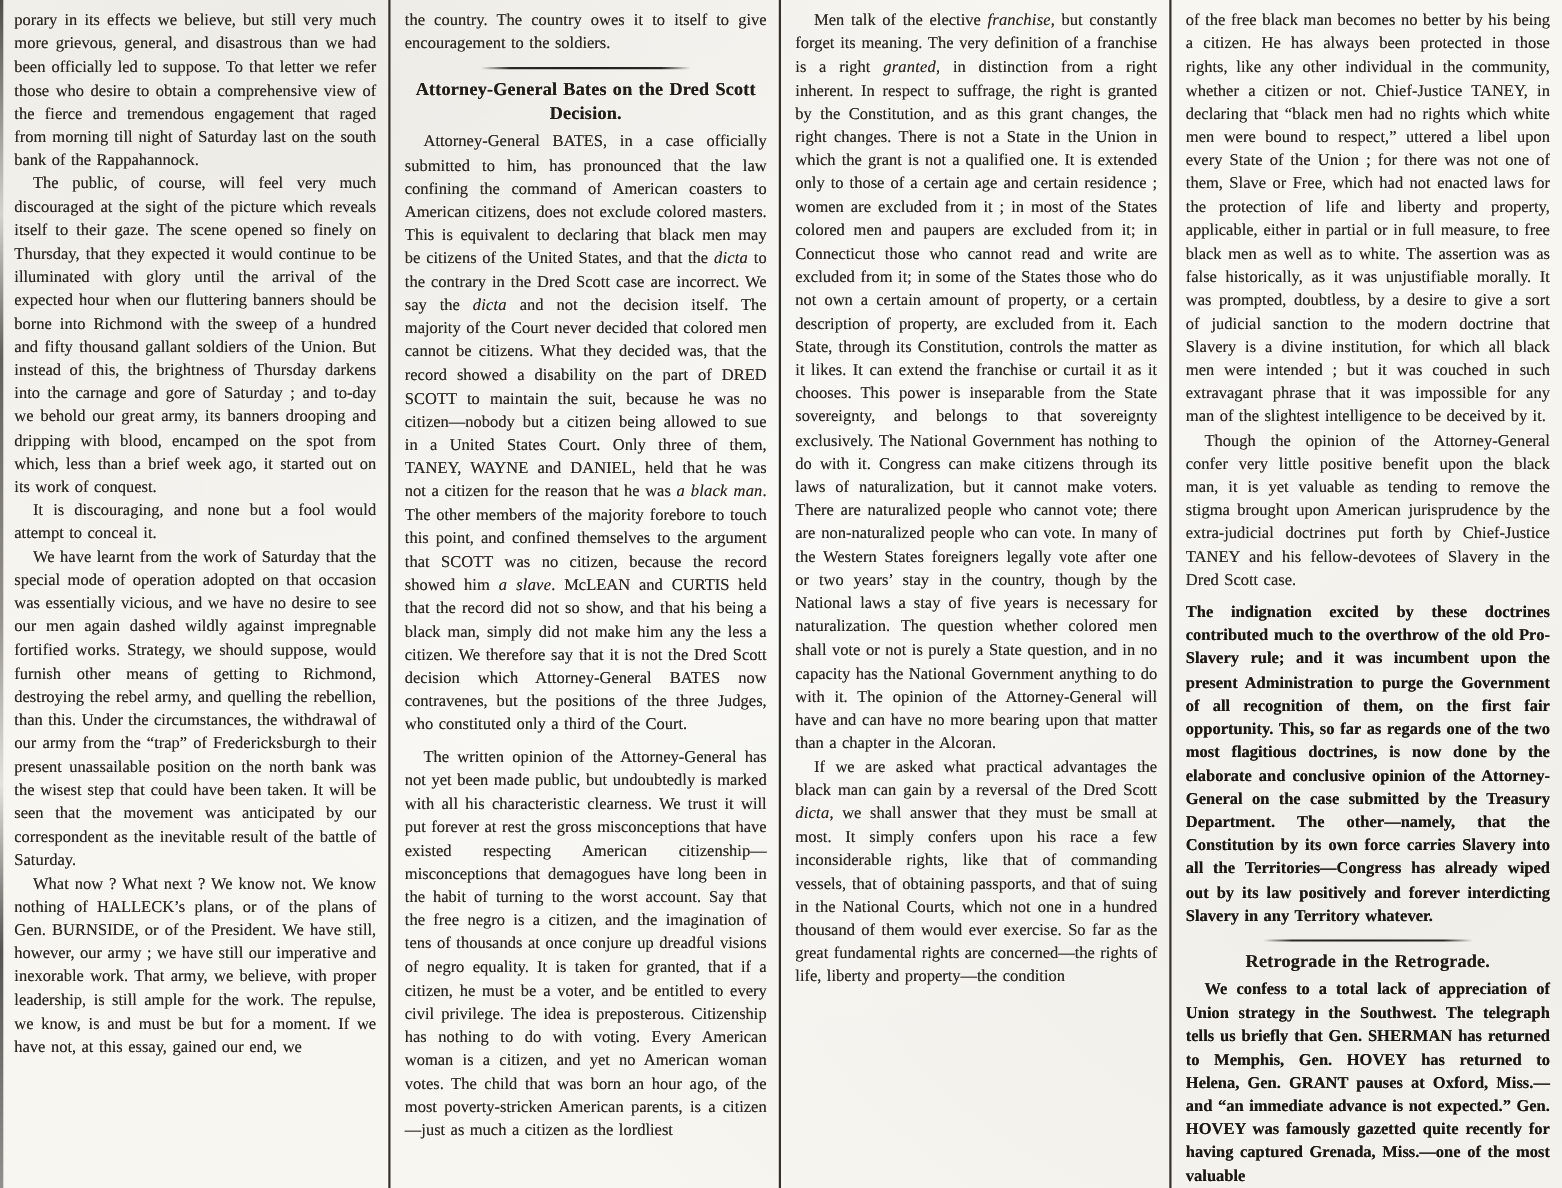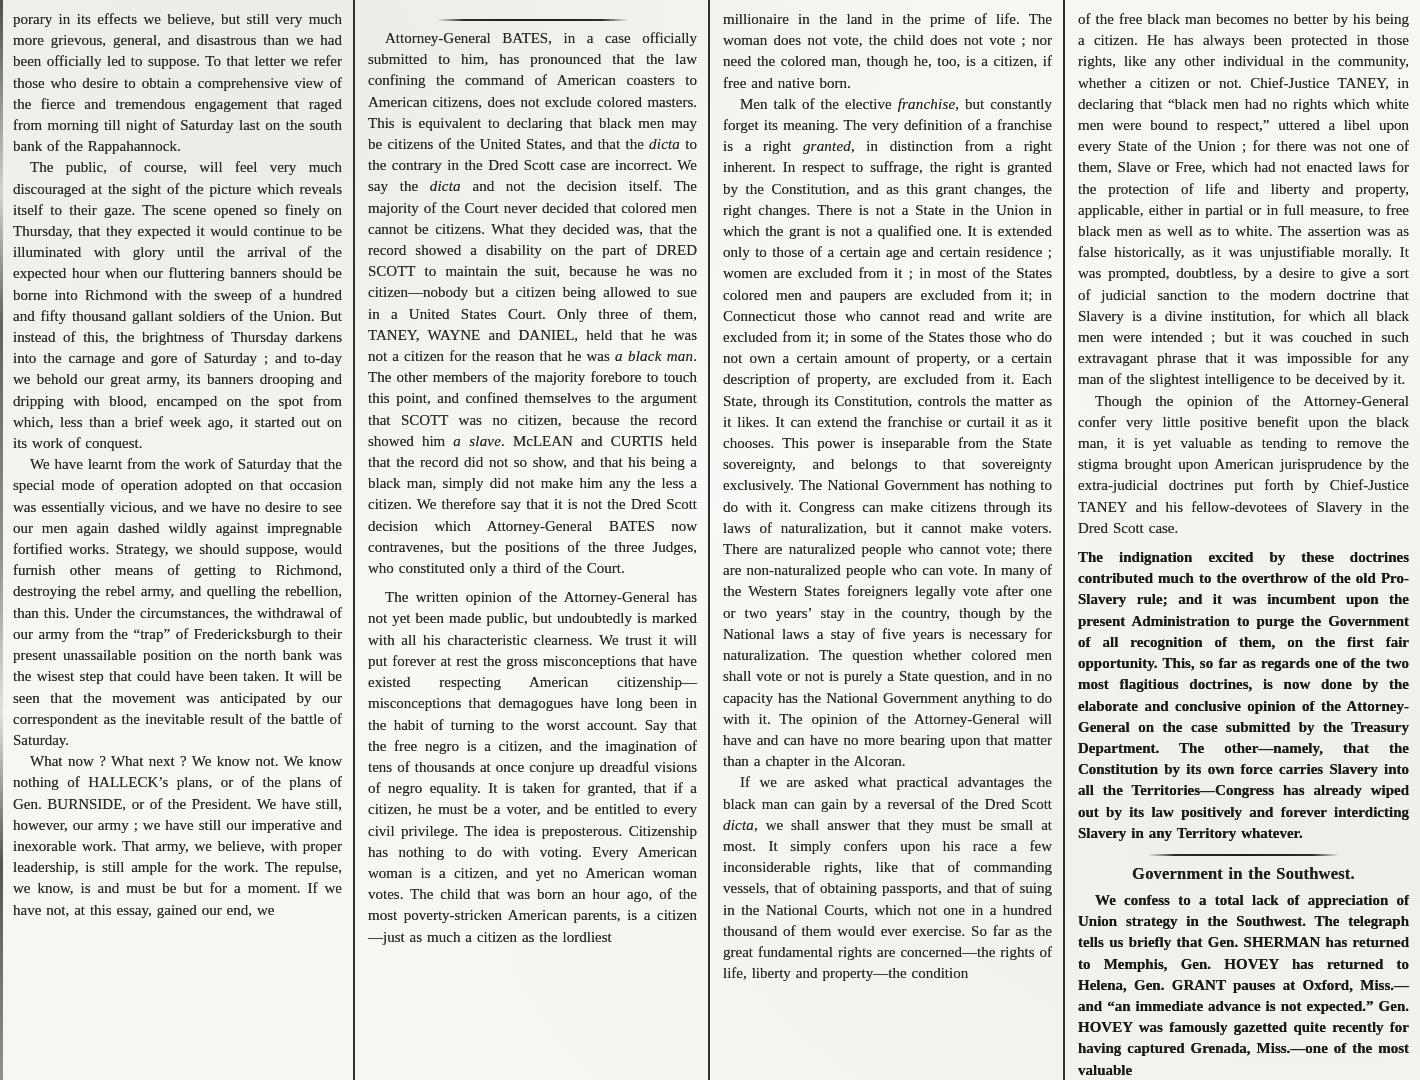--- a/index.html
+++ b/index.html
@@ -75,38 +75,40 @@
   i { letter-spacing: 0.2px; }
 </style>
 </head>
 <body>
 
 <div class="page">
 
   <div class="col col-1">
     <p class="para">porary in its effects we believe, but still very much more grievous, general, and disastrous than we had been officially led to suppose. To that letter we refer those who desire to obtain a comprehensive view of the fierce and tremendous engagement that raged from morning till night of Saturday last on the south bank of the Rappahannock.</p>
     <p class="para indent">The public, of course, will feel very much discouraged at the sight of the picture which reveals itself to their gaze. The scene opened so finely on Thursday, that they expected it would continue to be illuminated with glory until the arrival of the expected hour when our fluttering banners should be borne into Richmond with the sweep of a hundred and fifty thousand gallant soldiers of the Union. But instead of this, the brightness of Thursday darkens into the carnage and gore of Saturday ; and to-day we behold our great army, its banners drooping and dripping with blood, encamped on the spot from which, less than a brief week ago, it started out on its work of conquest.</p>
+    <p class="para indent">It is discouraging, and none but a fool would attempt to conceal it.</p>
     <p class="para indent">We have learnt from the work of Saturday that the special mode of operation adopted on that occasion was essentially vicious, and we have no desire to see our men again dashed wildly against impregnable fortified works. Strategy, we should suppose, would furnish other means of getting to Richmond, destroying the rebel army, and quelling the rebellion, than this. Under the circumstances, the withdrawal of our army from the “trap” of Fredericksburgh to their present unassailable position on the north bank was the wisest step that could have been taken. It will be seen that the movement was anticipated by our correspondent as the inevitable result of the battle of Saturday.</p>
     <p class="para indent">What now ? What next ? We know not. We know nothing of HALLECK’s plans, or of the plans of Gen. BURNSIDE, or of the President. We have still, however, our army ; we have still our imperative and inexorable work. That army, we believe, with proper leadership, is still ample for the work. The repulse, we know, is and must be but for a moment. If we have not, at this essay, gained our end, we</p>
   </div>
 
   <div class="col col-2">
+    <p class="para">the country. The country owes it to itself to give encouragement to the soldiers.</p>
     <div class="rule"></div>
+    <h2 class="headline">Attorney-General Bates on the Dred Scott Decision.</h2>
     <p class="para indent">Attorney-General BATES, in a case officially submitted to him, has pronounced that the law confining the command of American coasters to American citizens, does not exclude colored masters. This is equivalent to declaring that black men may be citizens of the United States, and that the <i>dicta</i> to the contrary in the Dred Scott case are incorrect. We say the <i>dicta</i> and not the decision itself. The majority of the Court never decided that colored men cannot be citizens. What they decided was, that the record showed a disability on the part of DRED SCOTT to maintain the suit, because he was no citizen—nobody but a citizen being allowed to sue in a United States Court. Only three of them, TANEY, WAYNE and DANIEL, held that he was not a citizen for the reason that he was <i>a black man</i>. The other members of the majority forebore to touch this point, and confined themselves to the argument that SCOTT was no citizen, because the record showed him <i>a slave</i>. McLEAN and CURTIS held that the record did not so show, and that his being a black man, simply did not make him any the less a citizen. We therefore say that it is not the Dred Scott decision which Attorney-General BATES now contravenes, but the positions of the three Judges, who constituted only a third of the Court.</p>
     <p class="para indent gap-top">The written opinion of the Attorney-General has not yet been made public, but undoubtedly is marked with all his characteristic clearness. We trust it will put forever at rest the gross misconceptions that have existed respecting American citizenship—misconceptions that demagogues have long been in the habit of turning to the worst account. Say that the free negro is a citizen, and the imagination of tens of thousands at once conjure up dreadful visions of negro equality. It is taken for granted, that if a citizen, he must be a voter, and be entitled to every civil privilege. The idea is preposterous. Citizenship has nothing to do with voting. Every American woman is a citizen, and yet no American woman votes. The child that was born an hour ago, of the most poverty-stricken American parents, is a citizen—just as much a citizen as the lordliest</p>
   </div>
 
   <div class="col col-3">
-    <p class="para">millionaire in the land in the prime of life. The woman does not vote, the child does not vote ; nor need the colored man, though he, too, is a citizen, if free and native born.</p>
     <p class="para indent">Men talk of the elective <i>franchise</i>, but constantly forget its meaning. The very definition of a franchise is a right <i>granted</i>, in distinction from a right inherent. In respect to suffrage, the right is granted by the Constitution, and as this grant changes, the right changes. There is not a State in the Union in which the grant is not a qualified one. It is extended only to those of a certain age and certain residence ; women are excluded from it ; in most of the States colored men and paupers are excluded from it; in Connecticut those who cannot read and write are excluded from it; in some of the States those who do not own a certain amount of property, or a certain description of property, are excluded from it. Each State, through its Constitution, controls the matter as it likes. It can extend the franchise or curtail it as it chooses. This power is inseparable from the State sovereignty, and belongs to that sovereignty exclusively. The National Government has nothing to do with it. Congress can make citizens through its laws of naturalization, but it cannot make voters. There are naturalized people who cannot vote; there are non-naturalized people who can vote. In many of the Western States foreigners legally vote after one or two years’ stay in the country, though by the National laws a stay of five years is necessary for naturalization. The question whether colored men shall vote or not is purely a State question, and in no capacity has the National Government anything to do with it. The opinion of the Attorney-General will have and can have no more bearing upon that matter than a chapter in the Alcoran.</p>
     <p class="para indent">If we are asked what practical advantages the black man can gain by a reversal of the Dred Scott <i>dicta</i>, we shall answer that they must be small at most. It simply confers upon his race a few inconsiderable rights, like that of commanding vessels, that of obtaining passports, and that of suing in the National Courts, which not one in a hundred thousand of them would ever exercise. So far as the great fundamental rights are concerned—the rights of life, liberty and property—the condition</p>
   </div>
 
   <div class="col col-4">
     <p class="para">of the free black man becomes no better by his being a citizen. He has always been protected in those rights, like any other individual in the community, whether a citizen or not. Chief-Justice TANEY, in declaring that “black men had no rights which white men were bound to respect,” uttered a libel upon every State of the Union ; for there was not one of them, Slave or Free, which had not enacted laws for the protection of life and liberty and property, applicable, either in partial or in full measure, to free black men as well as to white. The assertion was as false historically, as it was unjustifiable morally. It was prompted, doubtless, by a desire to give a sort of judicial sanction to the modern doctrine that Slavery is a divine institution, for which all black men were intended ; but it was couched in such extravagant phrase that it was impossible for any man of the slightest intelligence to be deceived by it.</p>
     <p class="para indent">Though the opinion of the Attorney-General confer very little positive benefit upon the black man, it is yet valuable as tending to remove the stigma brought upon American jurisprudence by the extra-judicial doctrines put forth by Chief-Justice TANEY and his fellow-devotees of Slavery in the Dred Scott case.</p>
     <p class="para bold gap-top">The indignation excited by these doctrines contributed much to the overthrow of the old Pro-Slavery rule; and it was incumbent upon the present Administration to purge the Government of all recognition of them, on the first fair opportunity. This, so far as regards one of the two most flagitious doctrines, is now done by the elaborate and conclusive opinion of the Attorney-General on the case submitted by the Treasury Department. The other—namely, that the Constitution by its own force carries Slavery into all the Territories—Congress has already wiped out by its law positively and forever interdicting Slavery in any Territory whatever.</p>
     <div class="rule"></div>
-    <h2 class="headline">Government in the Southwest.</h2>
+    <h2 class="headline">Retrograde in the Retrograde.</h2>
     <p class="para indent bold">We confess to a total lack of appreciation of Union strategy in the Southwest. The telegraph tells us briefly that Gen. SHERMAN has returned to Memphis, Gen. HOVEY has returned to Helena, Gen. GRANT pauses at Oxford, Miss.—and “an immediate advance is not expected.” Gen. HOVEY was famously gazetted quite recently for having captured Grenada, Miss.—one of the most valuable</p>
   </div>
 
 </div>
 
 </body></html>

